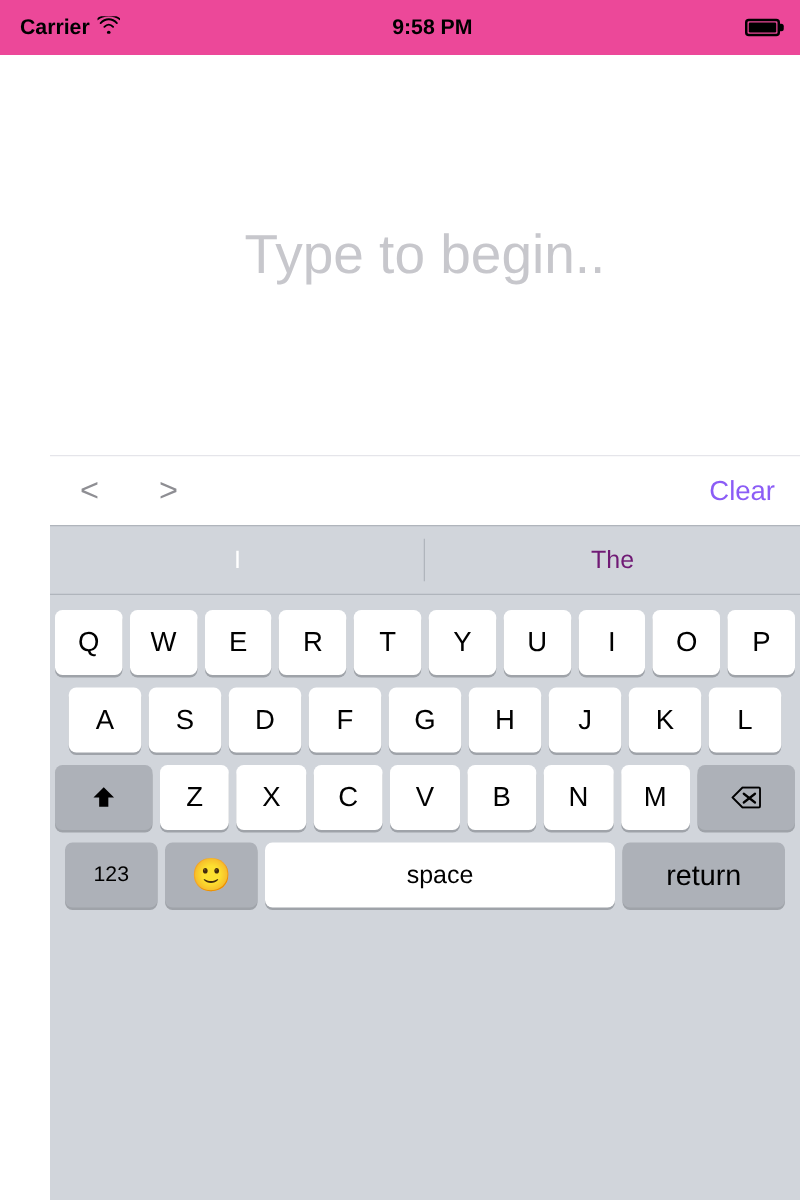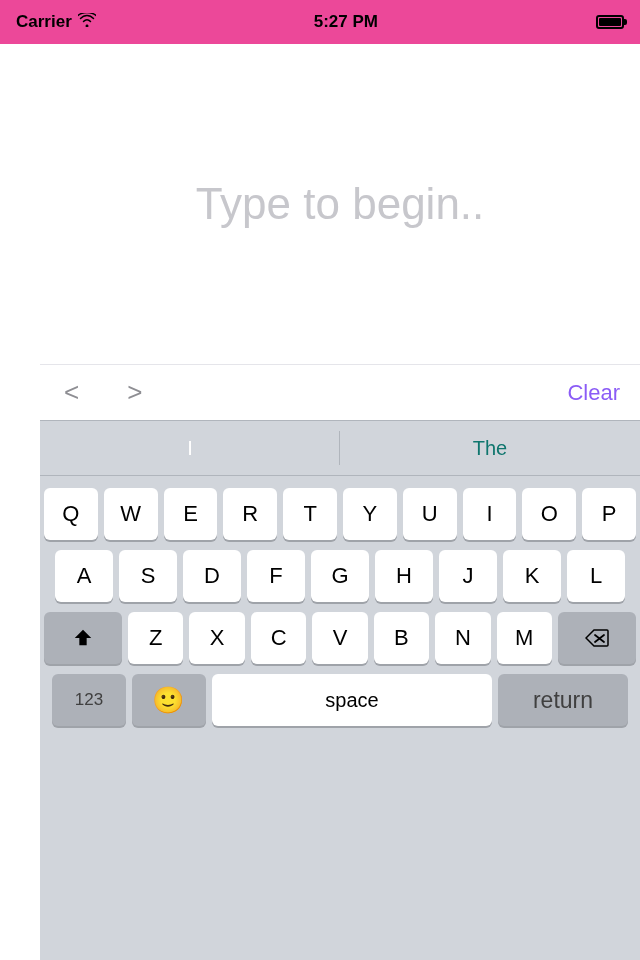--- a/index.html
+++ b/index.html
@@ -134,21 +134,21 @@
     .autocomplete-item:not(:last-child)::after {
       content: '';
       position: absolute;
       right: 0;
       top: 10px;
       bottom: 10px;
       width: 1px;
       background: #b0b5bc;
     }
     .autocomplete-item.middle {
-      color: #0f766e;
+      color: #701a75;
     }
 
     
     .keyboard {
       background: #d1d5db;
       padding: 12px 4px 4px;
       flex: 1;
     }
     .key-row {
       display: flex;
@@ -168,21 +168,21 @@
       cursor: pointer;
       box-shadow: 0 2px 0 #9fa3a9;
       height: 52px;
       min-width: 52px;
       flex: 1;
       max-width: 58px;
       user-select: none;
     }
     .key.special {
       background: #adb1b8;
-      color: #404040;
+      color: #000000;
       font-size: 16px;
       max-width: 72px;
     }
     .key.shift {
       max-width: 78px;
       min-width: 78px;
     }
     .key.backspace {
       max-width: 78px;
       min-width: 78px;
@@ -229,21 +229,21 @@
     <span>Carrier</span>
     <span class="wifi-icon">
       <svg viewBox="0 0 18 14" fill="none" xmlns="http://www.w3.org/2000/svg">
         <path d="M9 11.5 C9.8 11.5 10.5 12.2 10.5 13 C10.5 13.8 9.8 14.5 9 14.5 C8.2 14.5 7.5 13.8 7.5 13 C7.5 12.2 8.2 11.5 9 11.5Z" fill="#000"></path>
         <path d="M5.5 8.5 C6.6 7.3 7.7 6.7 9 6.7 C10.3 6.7 11.4 7.3 12.5 8.5" stroke="#000" stroke-width="1.5" fill="none" stroke-linecap="round"></path>
         <path d="M2.5 5.5 C4.3 3.5 6.5 2.4 9 2.4 C11.5 2.4 13.7 3.5 15.5 5.5" stroke="#000" stroke-width="1.5" fill="none" stroke-linecap="round"></path>
         <path d="M0 2.5 C2.3 0.5 5.4 -0.5 9 -0.5 C12.6 -0.5 15.7 0.5 18 2.5" stroke="#000" stroke-width="1.5" fill="none" stroke-linecap="round"></path>
       </svg>
     </span>
   </div>
-  <div class="status-center">5:27 PM</div>
+  <div class="status-center">9:58 PM</div>
   <div class="status-right">
     <div class="battery-icon">
       <div class="battery-fill"></div>
     </div>
   </div>
 </div>
 
 <div class="main-content">
 
   <div class="text-area">

